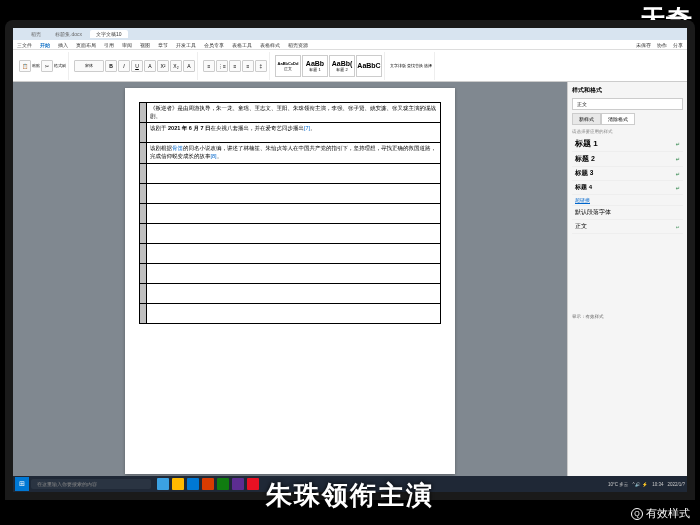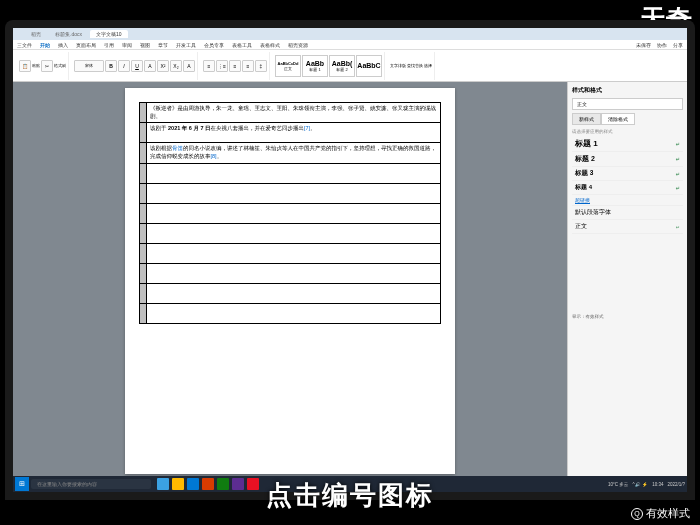--- a/index.html
+++ b/index.html
@@ -262,17 +262,17 @@
       <span>10°C 多云</span>
       <span>^ 🔊 ⚡</span>
       <span>10:34</span>
       <span>2022/1/?</span>
     </div>
   </div>
 
 </div>
 </div>
 
-<div class="caption">点击编号图标</div>
+<div class="caption">朱珠领衔主演</div>
 <div class="watermark">
   <span class="wm-icon">Q</span>
   <span>有效样式</span>
 </div>
 
 </body></html>

